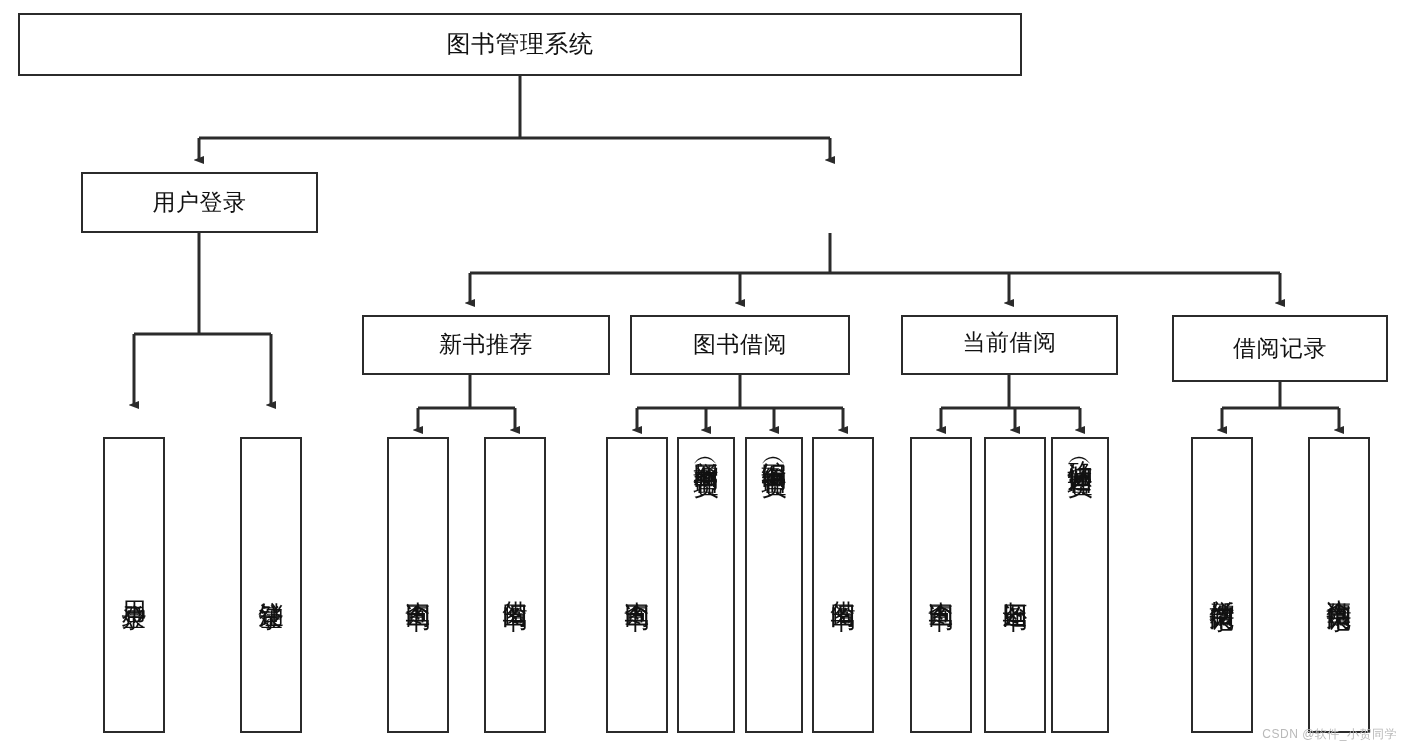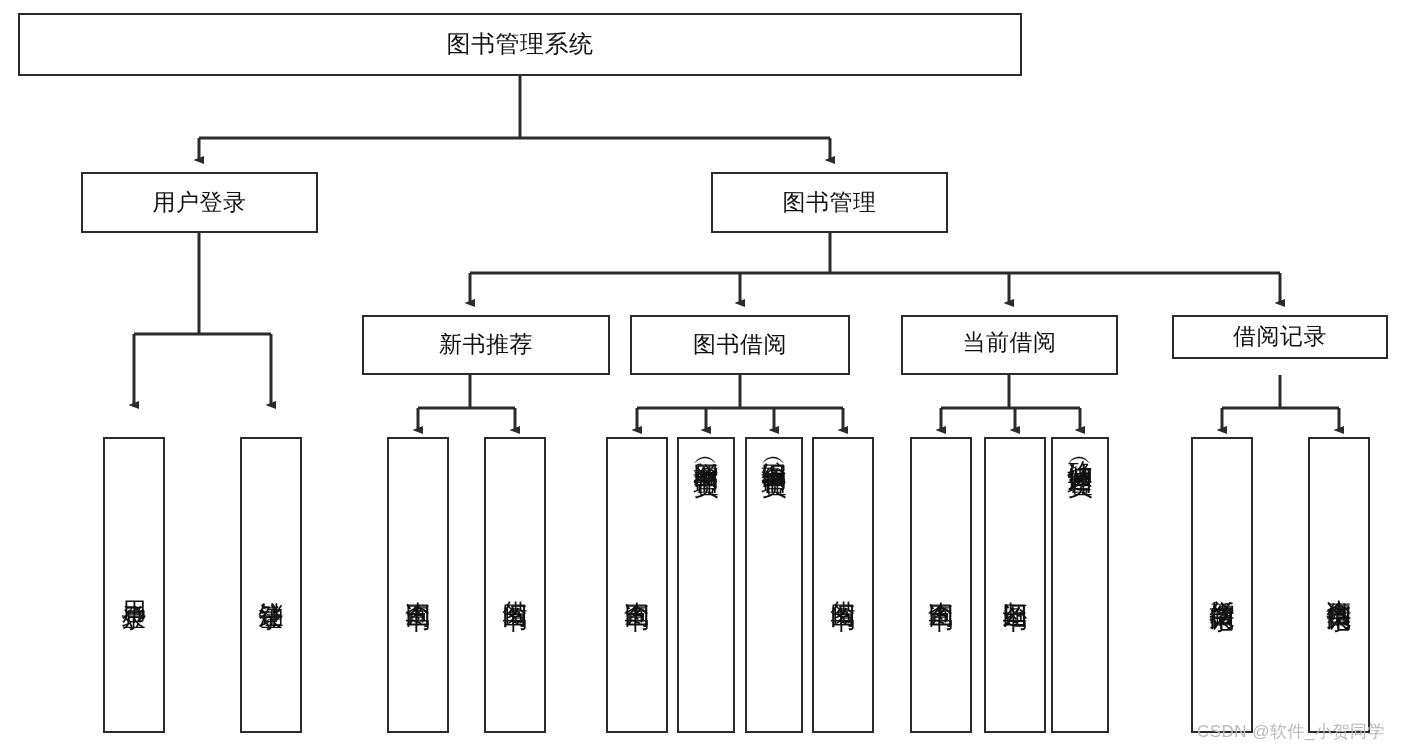--- a/index.html
+++ b/index.html
@@ -66,23 +66,23 @@
     white-space: nowrap;
     margin-top: 0;
   }
   
   .node.leaf.centered {
     align-items: center;
     padding-top: 0;
   }
   .watermark {
     position: absolute;
-    right: 20px;
+    right: 8px;
     bottom: 4px;
-    font-size: 17px;
+    font-size: 12px;
     color: #b9b9b9;
     letter-spacing: 0.5px;
     white-space: nowrap;
   }
 </style>
 </head>
 <body>
 
 <div id="diagram-root">
 
@@ -139,34 +139,31 @@
     </g>
   </svg>
 
   <div class="node root horiz" id="node-root" style="left:18px; top:13px; width:1004px; height:63px;">
     <span class="node-label">图书管理系统</span>
   </div>
 
   <div class="node horiz" style="left:81px; top:172px; width:237px; height:61px;">
     <span class="node-label">用户登录</span>
   </div>
-  <div class="node horiz" style="left:711px; top:172px; width:237px; height:61px;">
-    <span class="node-label">图书管理</span>
-  </div>
 
   <div class="node horiz" style="left:362px; top:315px; width:248px; height:60px;">
     <span class="node-label">新书推荐</span>
   </div>
   <div class="node horiz" style="left:630px; top:315px; width:220px; height:60px;">
     <span class="node-label">图书借阅</span>
   </div>
   <div class="node horiz" style="left:901px; top:315px; width:217px; height:60px;font-family:Liberation Mono, monospace;">
     <span class="node-label">当前借阅</span>
   </div>
-  <div class="node horiz" style="left:1172px; top:315px; width:216px; height:44px;align-items:center;">
+  <div class="node horiz" style="left:1172px; top:315px; width:216px; height:67px;align-items:center;">
     <span class="node-label">借阅记录</span>
   </div>
 
   <div class="node leaf centered" style="left:103px; top:437px; width:62px; height:296px;">
     <span class="node-label">用户登录</span>
   </div>
   <div class="node leaf centered" style="left:240px; top:437px; width:62px; height:296px;">
     <span class="node-label">注销登录</span>
   </div>
   <div class="node leaf centered" style="left:387px; top:437px; width:62px; height:296px;">

